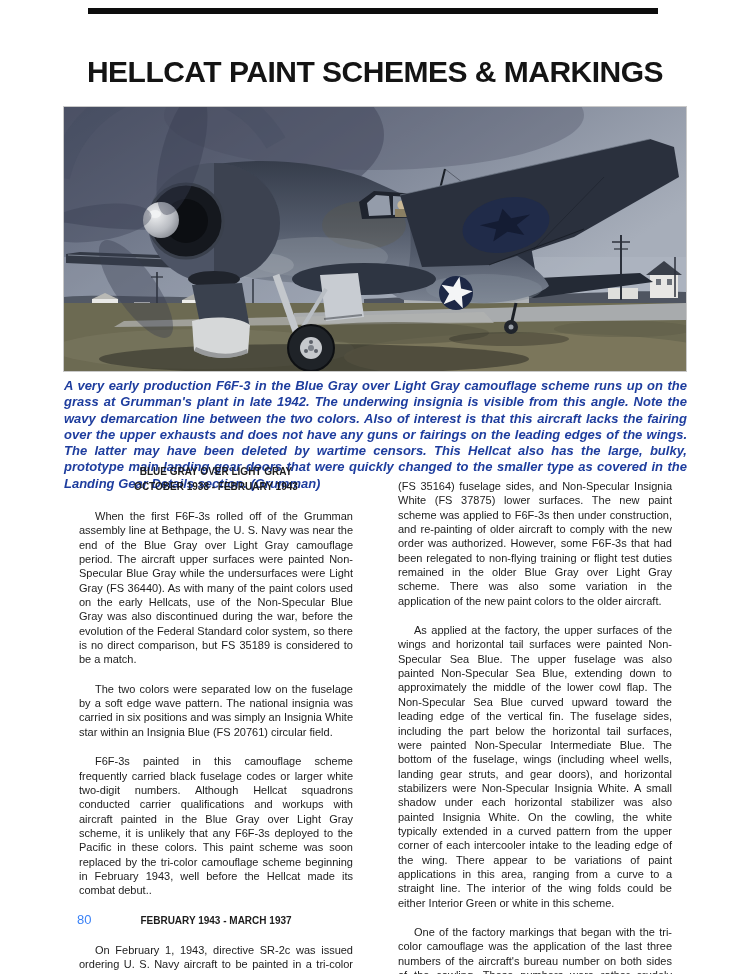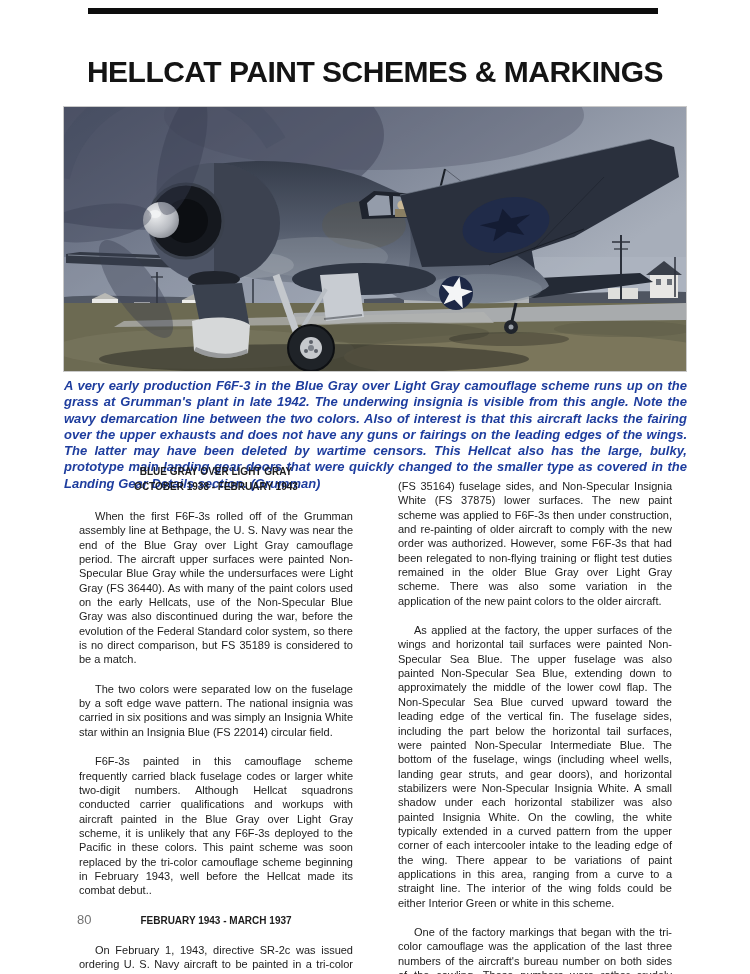--- a/index.html
+++ b/index.html
@@ -14,21 +14,21 @@
   .caption{position:absolute;left:64px;top:378px;width:623px;
            font-size:13px;line-height:16.3px;font-weight:bold;font-style:italic;
            color:#1e3d9e;text-align:justify;}
   .columns{position:absolute;left:64px;top:464px;width:623px;display:flex;gap:15px;}
   .col{width:304px;font-size:11px;line-height:14.35px;text-align:justify;color:#1c1c1c;}
   .subhead{font-weight:bold;text-align:center;font-size:10px;line-height:15px;text-indent:0;}
   .sp-first{margin-bottom:11px;}
   .sp-later{margin-top:10px;margin-bottom:11px;}
   .col p{margin:15px;text-indent:16px;}
   .col p.noindent{text-indent:0;}
-  .pagenum{position:absolute;left:77px;top:912px;font-size:13px;color:#737373;}
+  .pagenum{position:absolute;left:77px;top:912px;font-size:13px;color:#3b82f6;}
 </style>
 </head>
 <body>
 
 <div class="page">
 
   <div class="toprule"></div>
 
   <div class="title">HELLCAT PAINT SCHEMES &amp; MARKINGS</div>
 
@@ -183,21 +183,21 @@
 
   <div class="caption">A very early production F6F-3 in the Blue Gray over Light Gray camouflage scheme runs up on the grass at Grumman's plant in late 1942.  The underwing insignia is visible from this angle.  Note the wavy demarcation line between the two colors.  Also of interest is that this aircraft lacks the fairing over the upper exhausts and does not have any guns or fairings on the leading edges of the wings.  The latter may have been deleted by wartime censors.  This Hellcat also has the large, bulky, prototype main landing gear doors that were quickly changed to the smaller type as covered in the Landing Gear Details section.  (Grumman)</div>
 
   <div class="columns">
     <div class="col">
       <div class="subhead sp-first">
         <div>BLUE GRAY OVER LIGHT GRAY</div>
         <div>OCTOBER 1938 - FEBRUARY 1943</div>
       </div>
       <p>When the first F6F-3s rolled off of the Grumman assembly line at Bethpage, the U. S. Navy was near the end of the Blue Gray over Light Gray camouflage period.  The aircraft upper surfaces were painted Non-Specular Blue Gray while the undersurfaces were Light Gray (FS 36440).  As with many of the paint colors used on the early Hellcats, use of the Non-Specular Blue Gray was also discontinued during the war, before the evolution of the Federal Standard color system, so there is no direct comparison, but FS 35189 is considered to be a match.</p>
-      <p>The two colors were separated low on the fuselage by a soft edge wave pattern.  The national insignia was carried in six positions and was simply an Insignia White star within an Insignia Blue (FS 22014) circular field.</p>
+      <p>The two colors were separated low on the fuselage by a soft edge wave pattern.  The national insignia was carried in six positions and was simply an Insignia White star within an Insignia Blue (FS 20761) circular field.</p>
       <p>F6F-3s painted in this camouflage scheme frequently carried black fuselage codes or larger white two-digit numbers. Although Hellcat squadrons conducted carrier qualifications and workups with aircraft painted in the Blue Gray over Light Gray scheme, it is unlikely that any F6F-3s deployed to the Pacific in these colors.  This paint scheme was soon replaced by the tri-color camouflage scheme beginning in February 1943, well before the Hellcat made its combat debut..</p>
       <div class="subhead sp-later">
         <div>FEBRUARY 1943 - MARCH 1937</div>
       </div>
       <p>On February 1, 1943, directive SR-2c was issued ordering U. S. Navy aircraft to be painted in a tri-color camouflage scheme consisting of Non-Specular Sea Blue (FS 35042) upper surfaces with all airfoil surfaces viewed from above finished in Semi-Gloss Sea Blue (FS 25042), Intermediate Blue</p>
     </div>
 
     <div class="col">
       <p class="noindent">(FS 35164) fuselage sides, and Non-Specular Insignia White (FS 37875) lower surfaces.  The new paint scheme was applied to F6F-3s then under construction, and re-painting of older aircraft to comply with the new order was authorized. However, some F6F-3s that had been relegated to non-flying training or flight test duties remained in the older Blue Gray over Light Gray scheme.  There was also some variation in the application of the new paint colors to the older aircraft.</p>
       <p>As applied at the factory, the upper surfaces of the wings and horizontal tail surfaces were painted Non-Specular Sea Blue.  The upper fuselage was also painted Non-Specular Sea Blue, extending down to approximately the middle of the lower cowl flap.  The Non-Specular Sea Blue curved upward toward the leading edge of the vertical fin.  The fuselage sides, including the part below the horizontal tail surfaces, were painted Non-Specular Intermediate Blue.  The bottom of the fuselage, wings (including wheel wells, landing gear struts, and gear doors), and horizontal stabilizers were Non-Specular Insignia White.  A small shadow under each horizontal stabilizer was also painted Insignia White.  On the cowling, the white typically extended in a curved pattern from the upper corner of each intercooler intake to the leading edge of the wing.  There appear to be variations of paint applications in this area, ranging from a curve to a straight line.  The interior of the wing folds could be either Interior Green or white in this scheme.</p>

